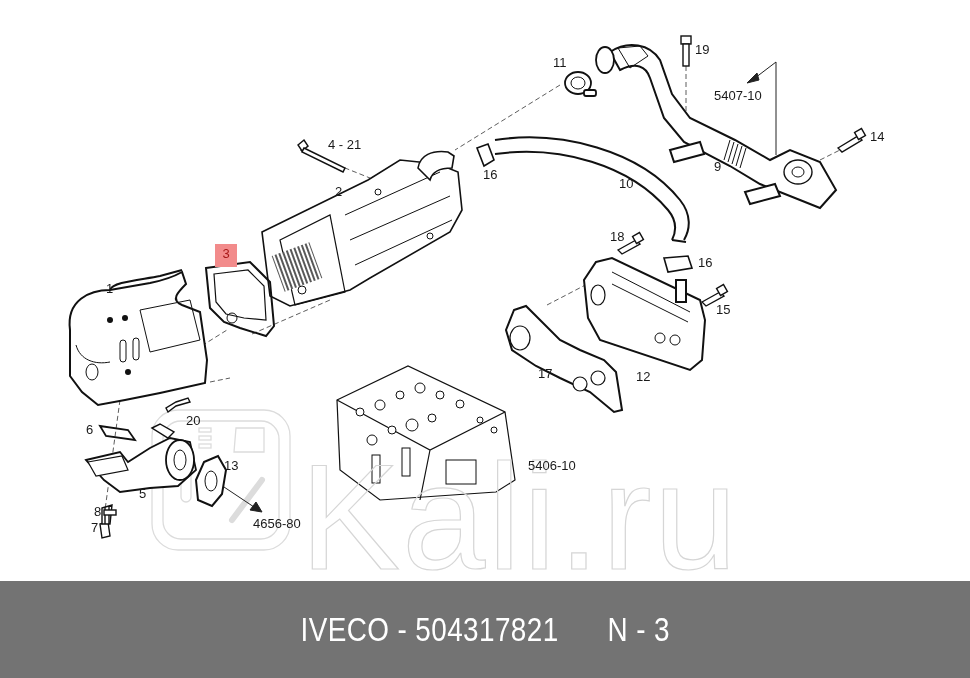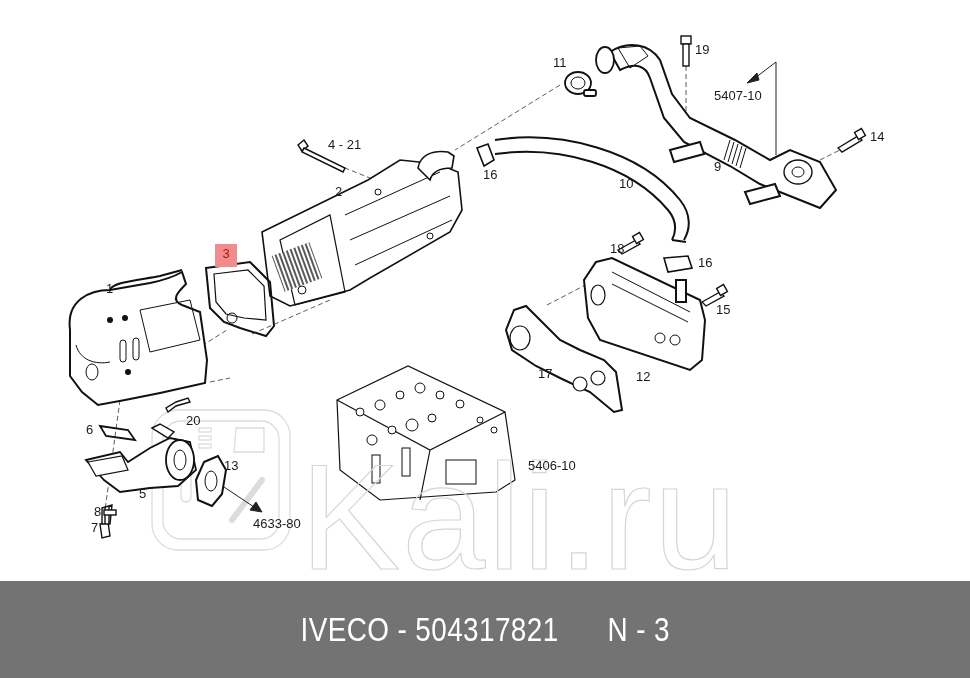--- a/index.html
+++ b/index.html
@@ -278,24 +278,24 @@
   <span class="callout" style="left:714px;top:160px;">9</span>
   <span class="callout" style="left:588px;top:177px;margin-left:31px;">10</span>
   <span class="callout" style="left:553px;top:56px;">11</span>
   <span class="callout" style="left:636px;top:370px;">12</span>
   <span class="callout" style="left:224px;top:459px;">13</span>
   <span class="callout" style="left:870px;top:130px;">14</span>
   <span class="callout" style="left:716px;top:303px;">15</span>
   <span class="callout" style="left:483px;top:168px;">16</span>
   <span class="callout" style="left:698px;top:256px;">16</span>
   <span class="callout" style="left:538px;top:367px;">17</span>
-  <span class="callout" style="left:610px;top:230px;margin-top:12px;">18</span>
+  <span class="callout" style="left:610px;top:230px;">18</span>
   <span class="callout" style="left:695px;top:43px;">19</span>
   <span class="callout" style="left:186px;top:414px;">20</span>
 
   <span class="callout ref" style="left:714px;top:89px;">5407-10</span>
   <span class="callout ref" style="left:528px;top:459px;">5406-10</span>
-  <span class="callout ref" style="left:253px;top:517px;">4633-80</span>
+  <span class="callout ref" style="left:253px;top:517px;">4656-80</span>
 </div>
 
 <div id="footer">
   <span id="footer-text">IVECO - 504317821      N - 3</span>
 </div>
 
 </body></html>

